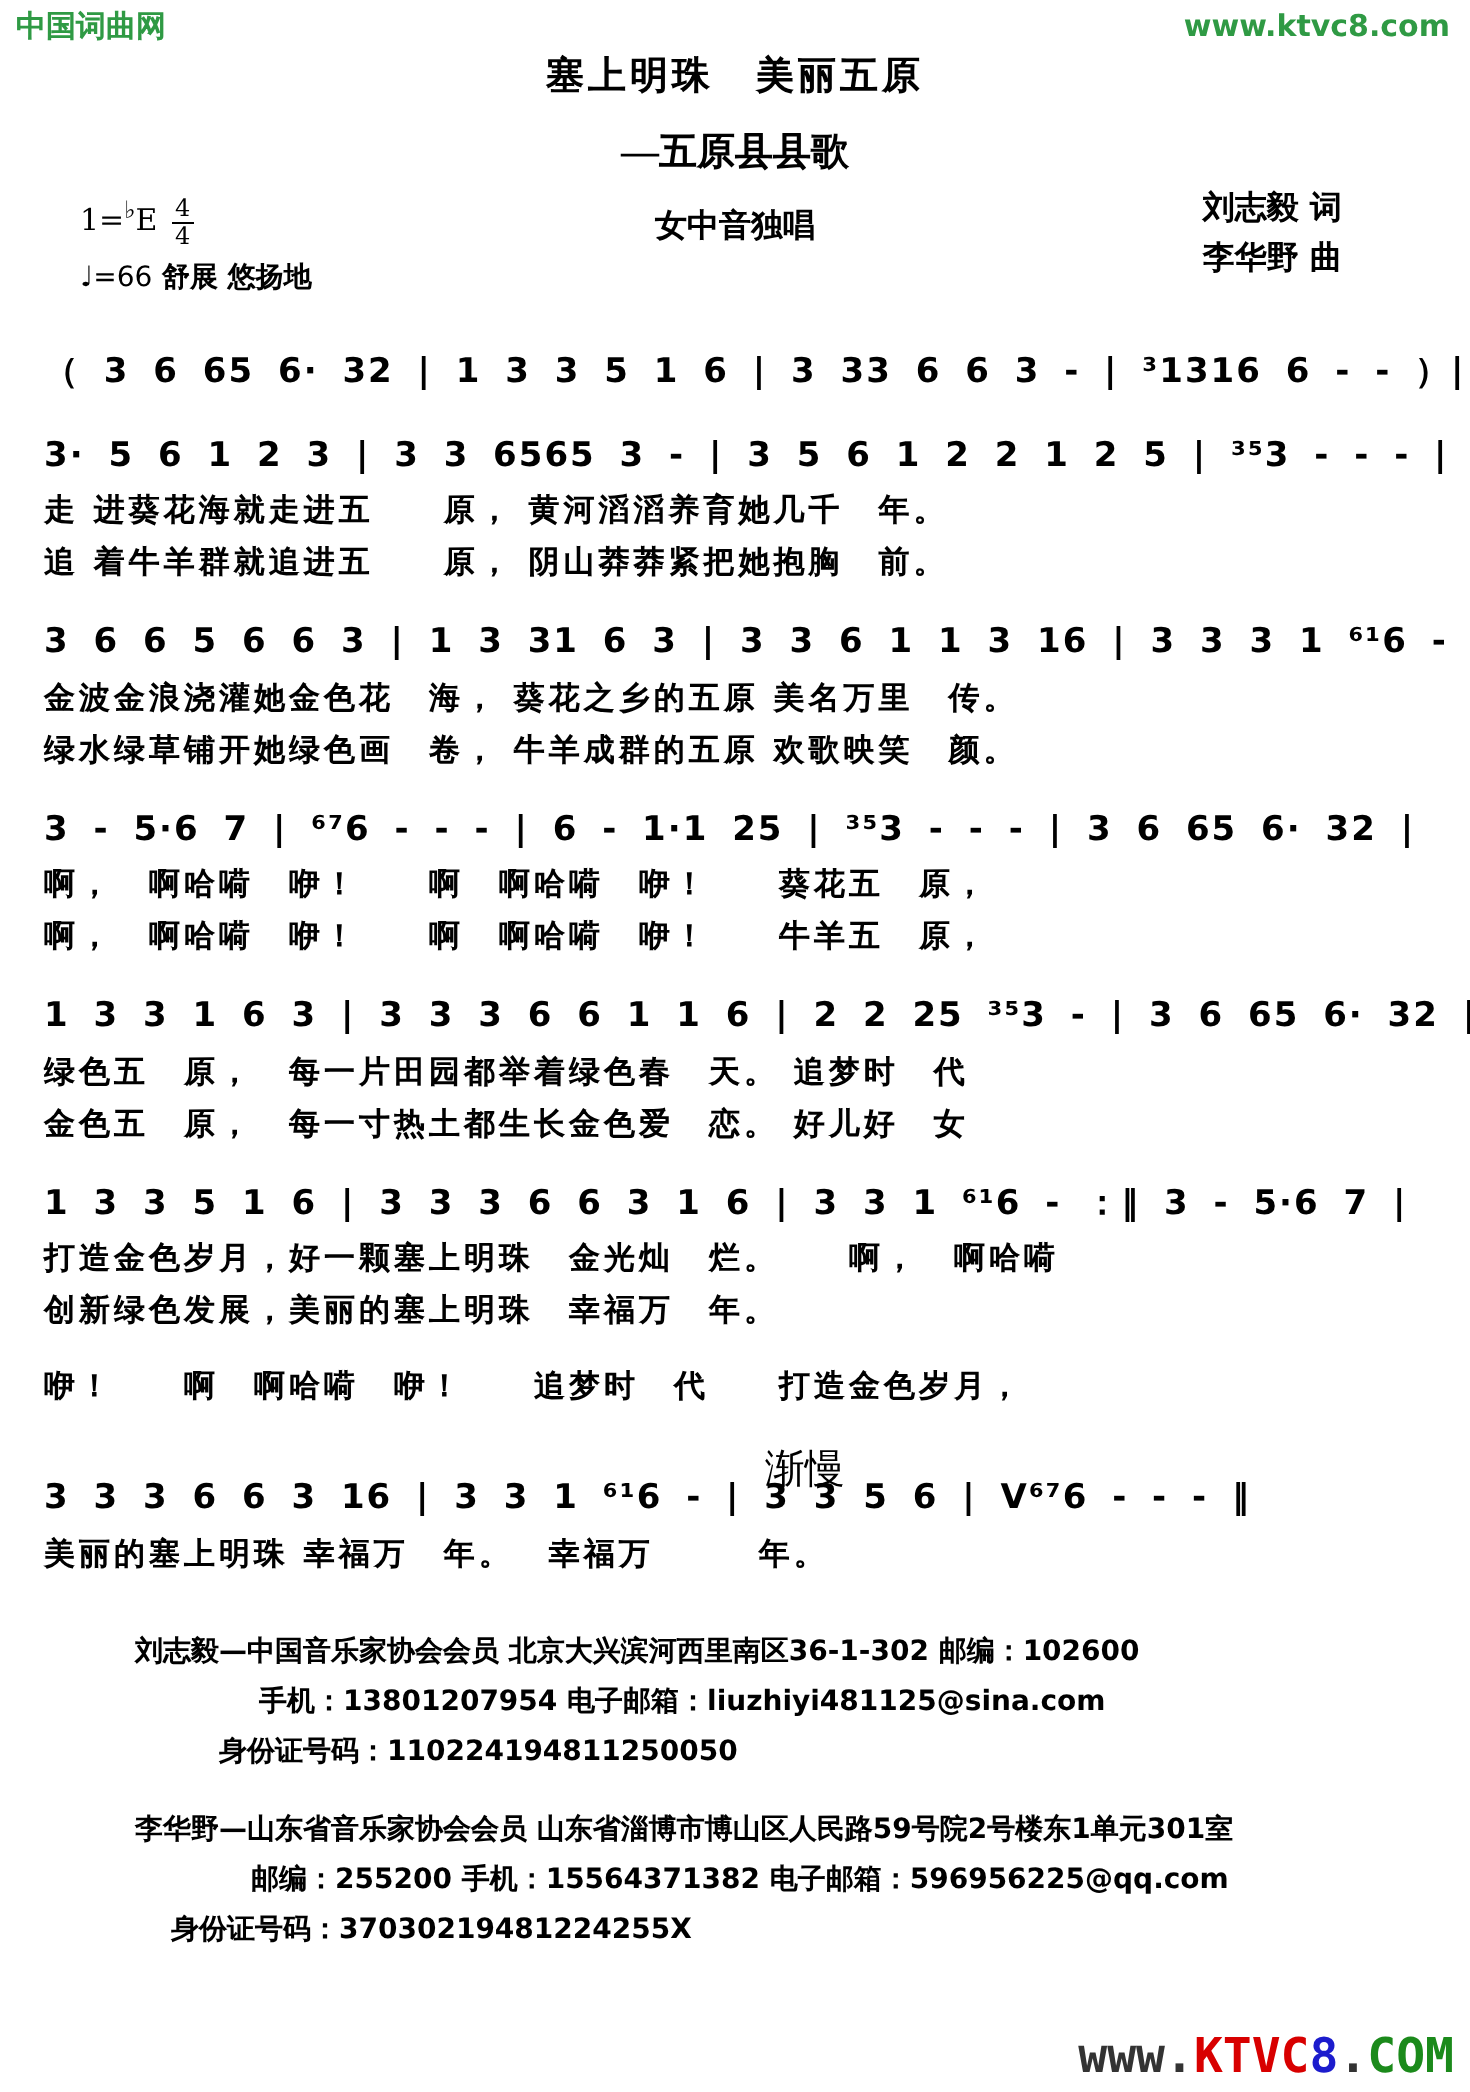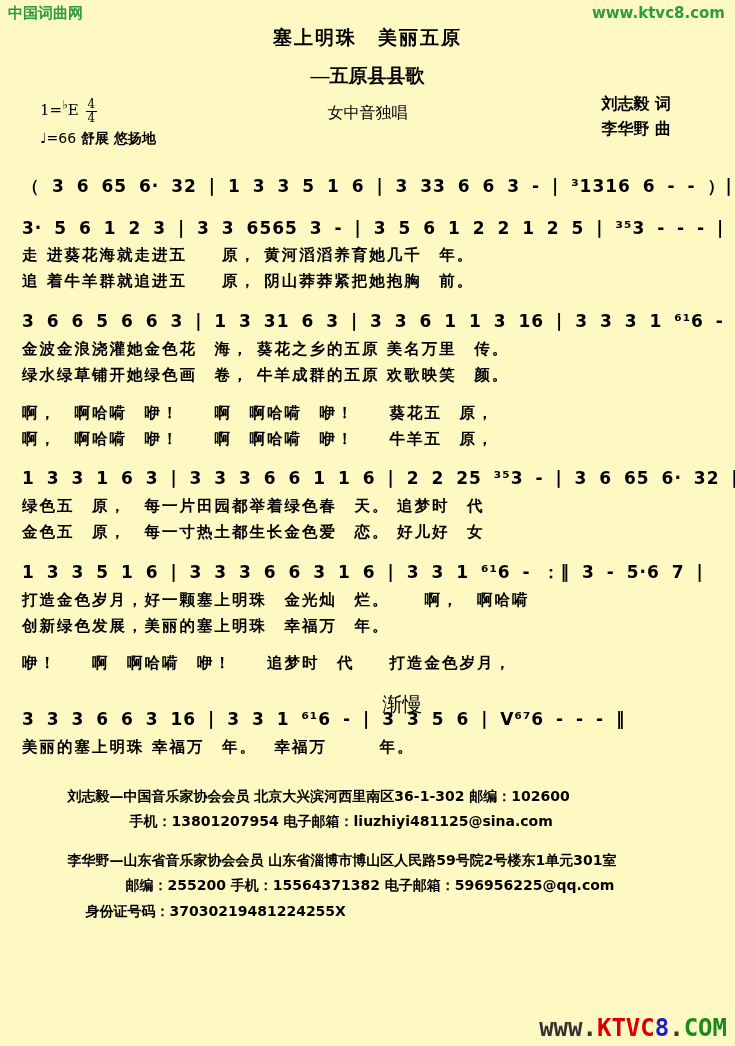--- a/index.html
+++ b/index.html
@@ -1,32 +1,32 @@
 <!DOCTYPE html>
 <html><head>
 <meta charset="utf-8">
 <title>塞上明珠 美丽五原</title>
 <style>
   * { margin:0; padding:0; box-sizing:border-box; }
   html,body { background:#e8e8e8; }
   .page {
-    width:735px; height:1046px; margin:0 auto; background:#fef9c3;
+    width:735px; height:1046px; margin:0 auto; background:#ffffff;
     position:relative; overflow:hidden;
     font-family:"DejaVu Sans", sans-serif; color:#000;
   }
   
   .topbar { display:flex; justify-content:space-between; align-items:flex-start;
     padding:4px 10px 0 8px; font-weight:bold; font-size:15px; }
   .topbar .url { font-size:15px; font-weight:bold; }
   
   .title { text-align:center; font-family:Liberation Sans, sans-serif;
     font-weight:bold; font-size:19px; letter-spacing:2px; margin-top:2px; }
   .subtitle { text-align:center; font-family:"Liberation Serif","DejaVu Serif",serif;
     font-weight:bold; font-size:19px; margin-top:12px; }
-  .perf { text-align:center; font-weight:normal; font-size:16px; margin-top:14px; }
+  .perf { text-align:center; font-weight:bold; font-size:16px; margin-top:14px; }
   .credits { position:absolute; right:64px; top:92px; font-weight:bold; font-size:16px;
     line-height:1.55; text-align:left; }
   
   .key-tempo { position:absolute; left:40px; top:98px; font-size:14px; }
   .key-line { font-family:"DejaVu Serif", serif; font-size:15px; }
   .flat { vertical-align:super; font-size:12px; }
   .ts { display:inline-flex; flex-direction:column; vertical-align:middle;
     margin-left:2px; font-size:12px; line-height:1.05; text-align:center; }
   .ts-top { border-bottom:1.5px solid #000; padding:0 2px; }
   .tempo-line { margin-top:6px; font-weight:bold; font-size:14px; }
@@ -96,20 +96,21 @@
       <div class="lyric">追 着牛羊群就追进五　　原， 阴山莽莽紧把她抱胸　前。</div>
     </div>
 
     <div class="system">
       <div class="notes">3 6 6 5 6 6 3 | 1 3 31 6 3 | 3 3 6 1 1 3 16 | 3 3 3 1 ⁶¹6 - |</div>
       <div class="lyric">金波金浪浇灌她金色花　海， 葵花之乡的五原 美名万里　传。</div>
       <div class="lyric">绿水绿草铺开她绿色画　卷， 牛羊成群的五原 欢歌映笑　颜。</div>
     </div>
 
     <div class="system">
+      <div class="notes">3 - 5·6 7 | ⁶⁷6 - - - | 6 - 1·1 25 | ³⁵3 - - - | 3 6 65 6· 32 |</div>
       <div class="lyric">啊，　啊哈嗬　咿！　　啊　啊哈嗬　咿！　　葵花五　原，</div>
       <div class="lyric">啊，　啊哈嗬　咿！　　啊　啊哈嗬　咿！　　牛羊五　原，</div>
     </div>
 
     <div class="system">
       <div class="notes">1 3 3 1 6 3 | 3 3 3 6 6 1 1 6 | 2 2 25 ³⁵3 - | 3 6 65 6· 32 |</div>
       <div class="lyric">绿色五　原，　每一片田园都举着绿色春　天。 追梦时　代</div>
       <div class="lyric">金色五　原，　每一寸热土都生长金色爱　恋。 好儿好　女</div>
     </div>
 
@@ -127,20 +128,21 @@
       <div class="sys-mark">渐慢</div>
       <div class="notes">3 3 3 6 6 3 16 | 3 3 1 ⁶¹6 - | 3 3 5 6 | V⁶⁷6 - - - ‖</div>
       <div class="lyric">美丽的塞上明珠 幸福万　年。　幸福万　　　年。</div>
     </div>
 
   </div>
 
   <div class="footer">
     <div class="fl-0">刘志毅—中国音乐家协会会员 北京大兴滨河西里南区36-1-302 邮编：102600</div>
     <div class="fl-1">手机：13801207954 电子邮箱：liuzhiyi481125@sina.com</div>
+    <div class="fl-2">身份证号码：110224194811250050</div>
     <div class="fl-3">李华野—山东省音乐家协会会员 山东省淄博市博山区人民路59号院2号楼东1单元301室</div>
     <div class="fl-4">邮编：255200 手机：15564371382 电子邮箱：596956225@qq.com</div>
     <div class="fl-5">身份证号码：37030219481224255X</div>
   </div>
 
   <div class="logo">
     <span style="color: rgb(51, 51, 51);">www.</span><span style="color: rgb(216, 0, 0);">KTVC</span><span style="color: rgb(28, 28, 205);">8</span><span style="color: rgb(51, 51, 51);">.</span><span style="color: rgb(27, 138, 27);">COM</span>
   </div>
 
 </div>

